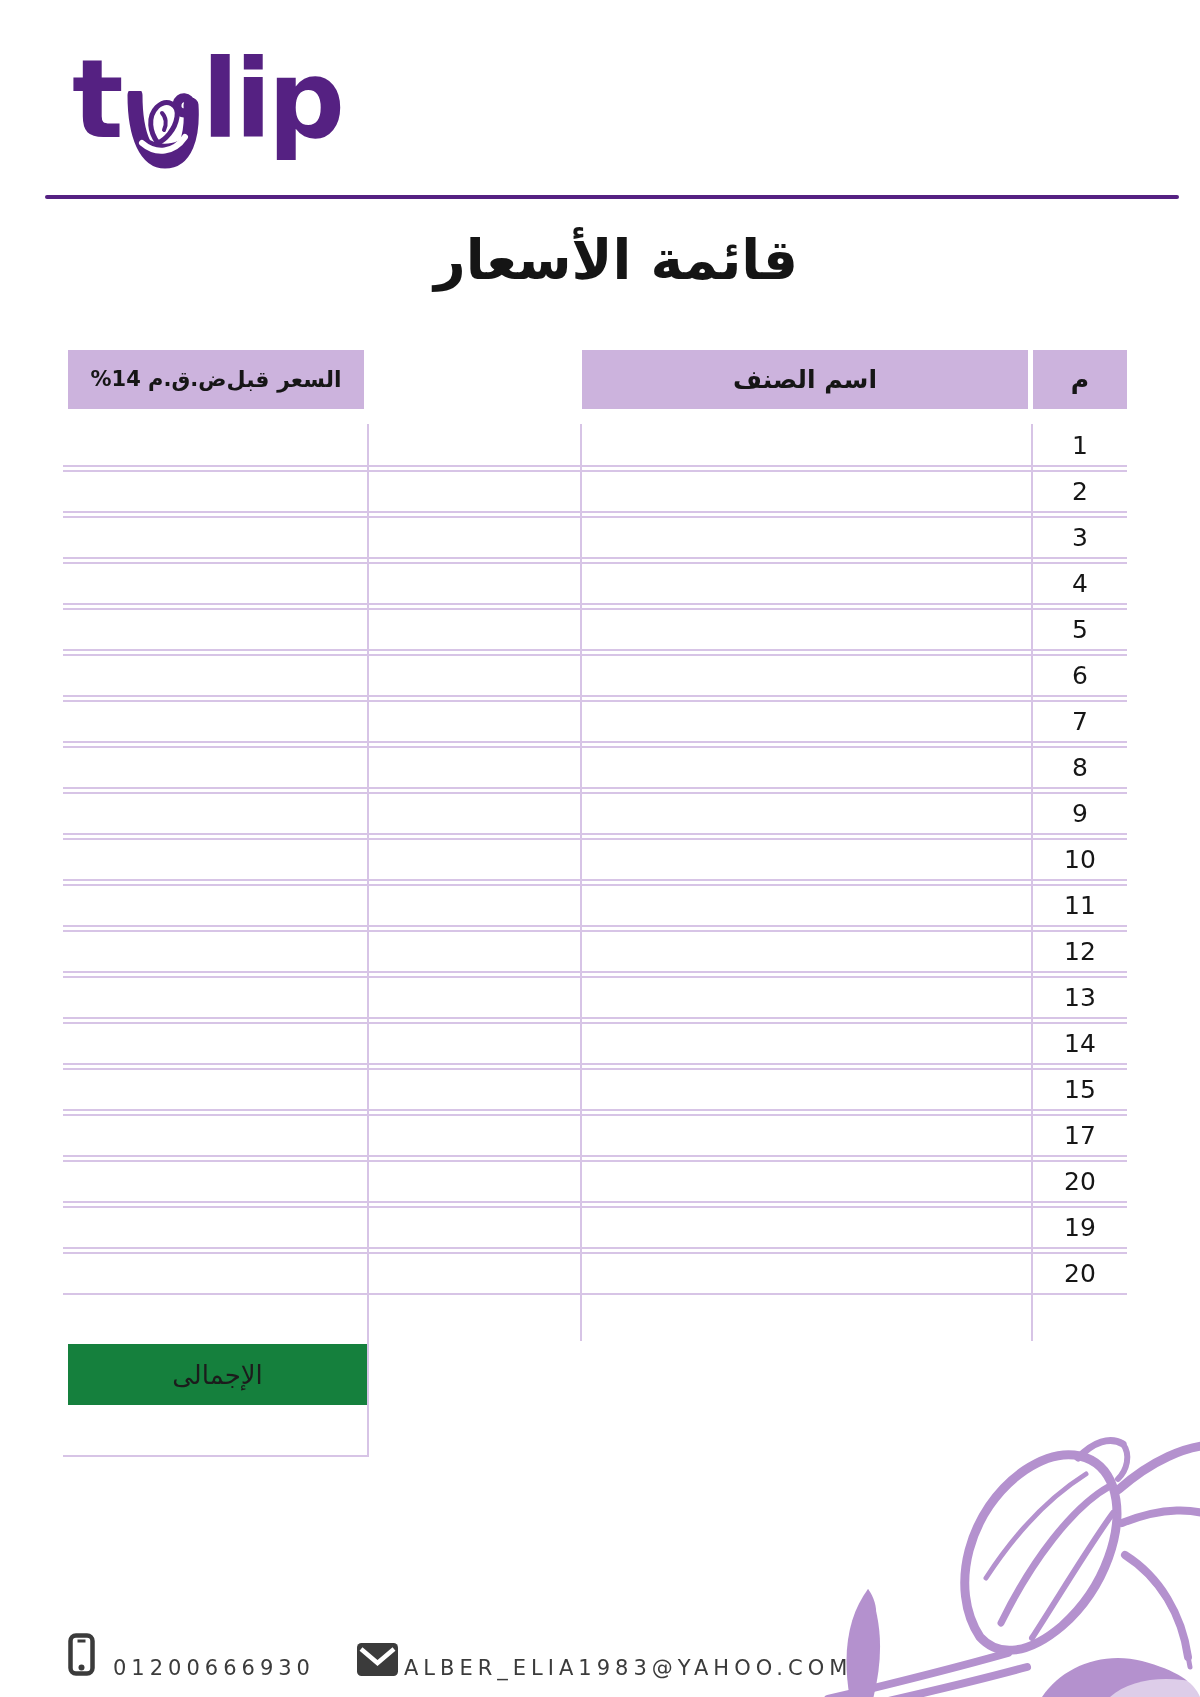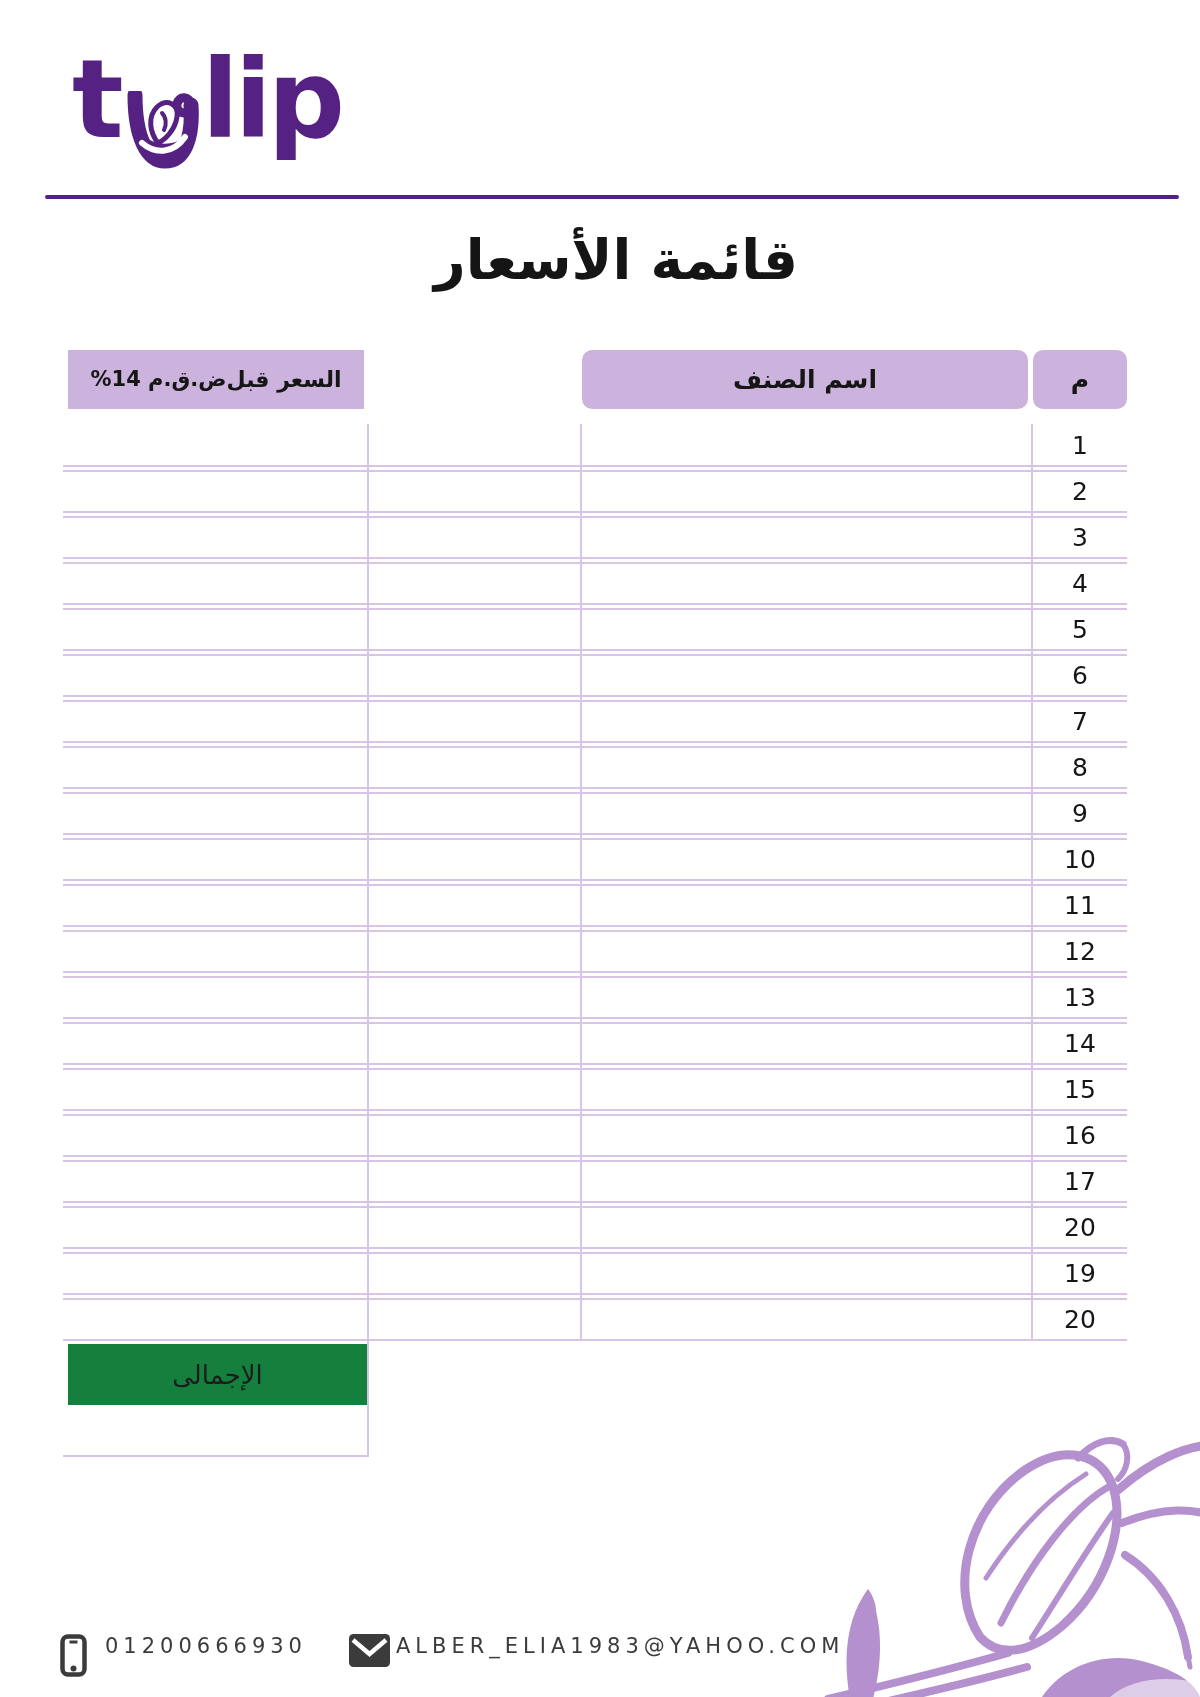--- a/index.html
+++ b/index.html
@@ -26,21 +26,21 @@
   }
   
   .price-table{position:absolute;left:63px;top:350px;width:1064px;height:1110px;}
   .thead-cell{
     position:absolute;top:0;height:59px;background:#ccb3dd;color:#161616;
     display:flex;flex-direction:row;align-items:center;justify-content:center;
     direction:rtl;text-align:center;font-weight:bold;
   }
   .thead-cell .l1{font-size:22px;line-height:26px;}
   .thead-cell .l2{font-size:21px;line-height:25px;}
-  .thead-cell.single{font-size:25px;border-radius:10px;}
+  .thead-cell.single{font-size:25px;}
   .cell-price{left:5px;width:296px;}
   .cell-units{left:306px;width:207px;}
   .cell-item{left:519px;width:446px;}
   .cell-index{left:970px;width:94px;}
   .tbody{position:absolute;left:0;top:74px;width:1064px;}
   .trow{
     box-sizing:border-box;height:43px;margin-bottom:3px;position:relative;
     border-bottom:2px solid #d7c4e6;border-top:2px solid #d7c4e6;
   }
   .trow:first-child{border-top:2px solid transparent;}
@@ -57,22 +57,22 @@
     position:absolute;left:5px;top:994px;width:299px;height:61px;
     background:#15803d;color:#1c1c1c;display:flex;align-items:center;justify-content:center;
     font-size:26px;direction:rtl;
   }
   .total-entry{
     position:absolute;left:0;top:1055px;width:306px;height:52px;
     border-bottom:2px solid #d7c4e6;box-sizing:border-box;
   }
   
   .contact{
-    position:absolute;left:60px;top:1634px;height:46px;
-    display:flex;align-items:flex-start;color:#3b3b3b;
+    position:absolute;left:68px;top:1634px;height:46px;
+    display:flex;align-items:flex-end;color:#3b3b3b;
   }
   .contact .txt{font-size:21px;letter-spacing:5px;white-space:nowrap;}
   .contact .phone-ic{margin-right:18px;}
   .contact .mail-ic{margin-left:42px;margin-right:6px;}
   
   .flower{position:absolute;left:780px;top:1327px;width:420px;height:370px;}
 </style>
 </head>
 <body>
 
@@ -157,23 +157,20 @@
     </div>
 
     <div class="trow">
       <span class="row-num">14</span>
     </div>
 
     <div class="trow">
       <span class="row-num">15</span>
     </div>
 
-    <div class="trow">
-      <span class="row-num">16</span>
-    </div>
 
     <div class="trow">
       <span class="row-num">17</span>
     </div>
 
     <div class="trow">
       <span class="row-num">20</span>
     </div>
 
     <div class="trow">

